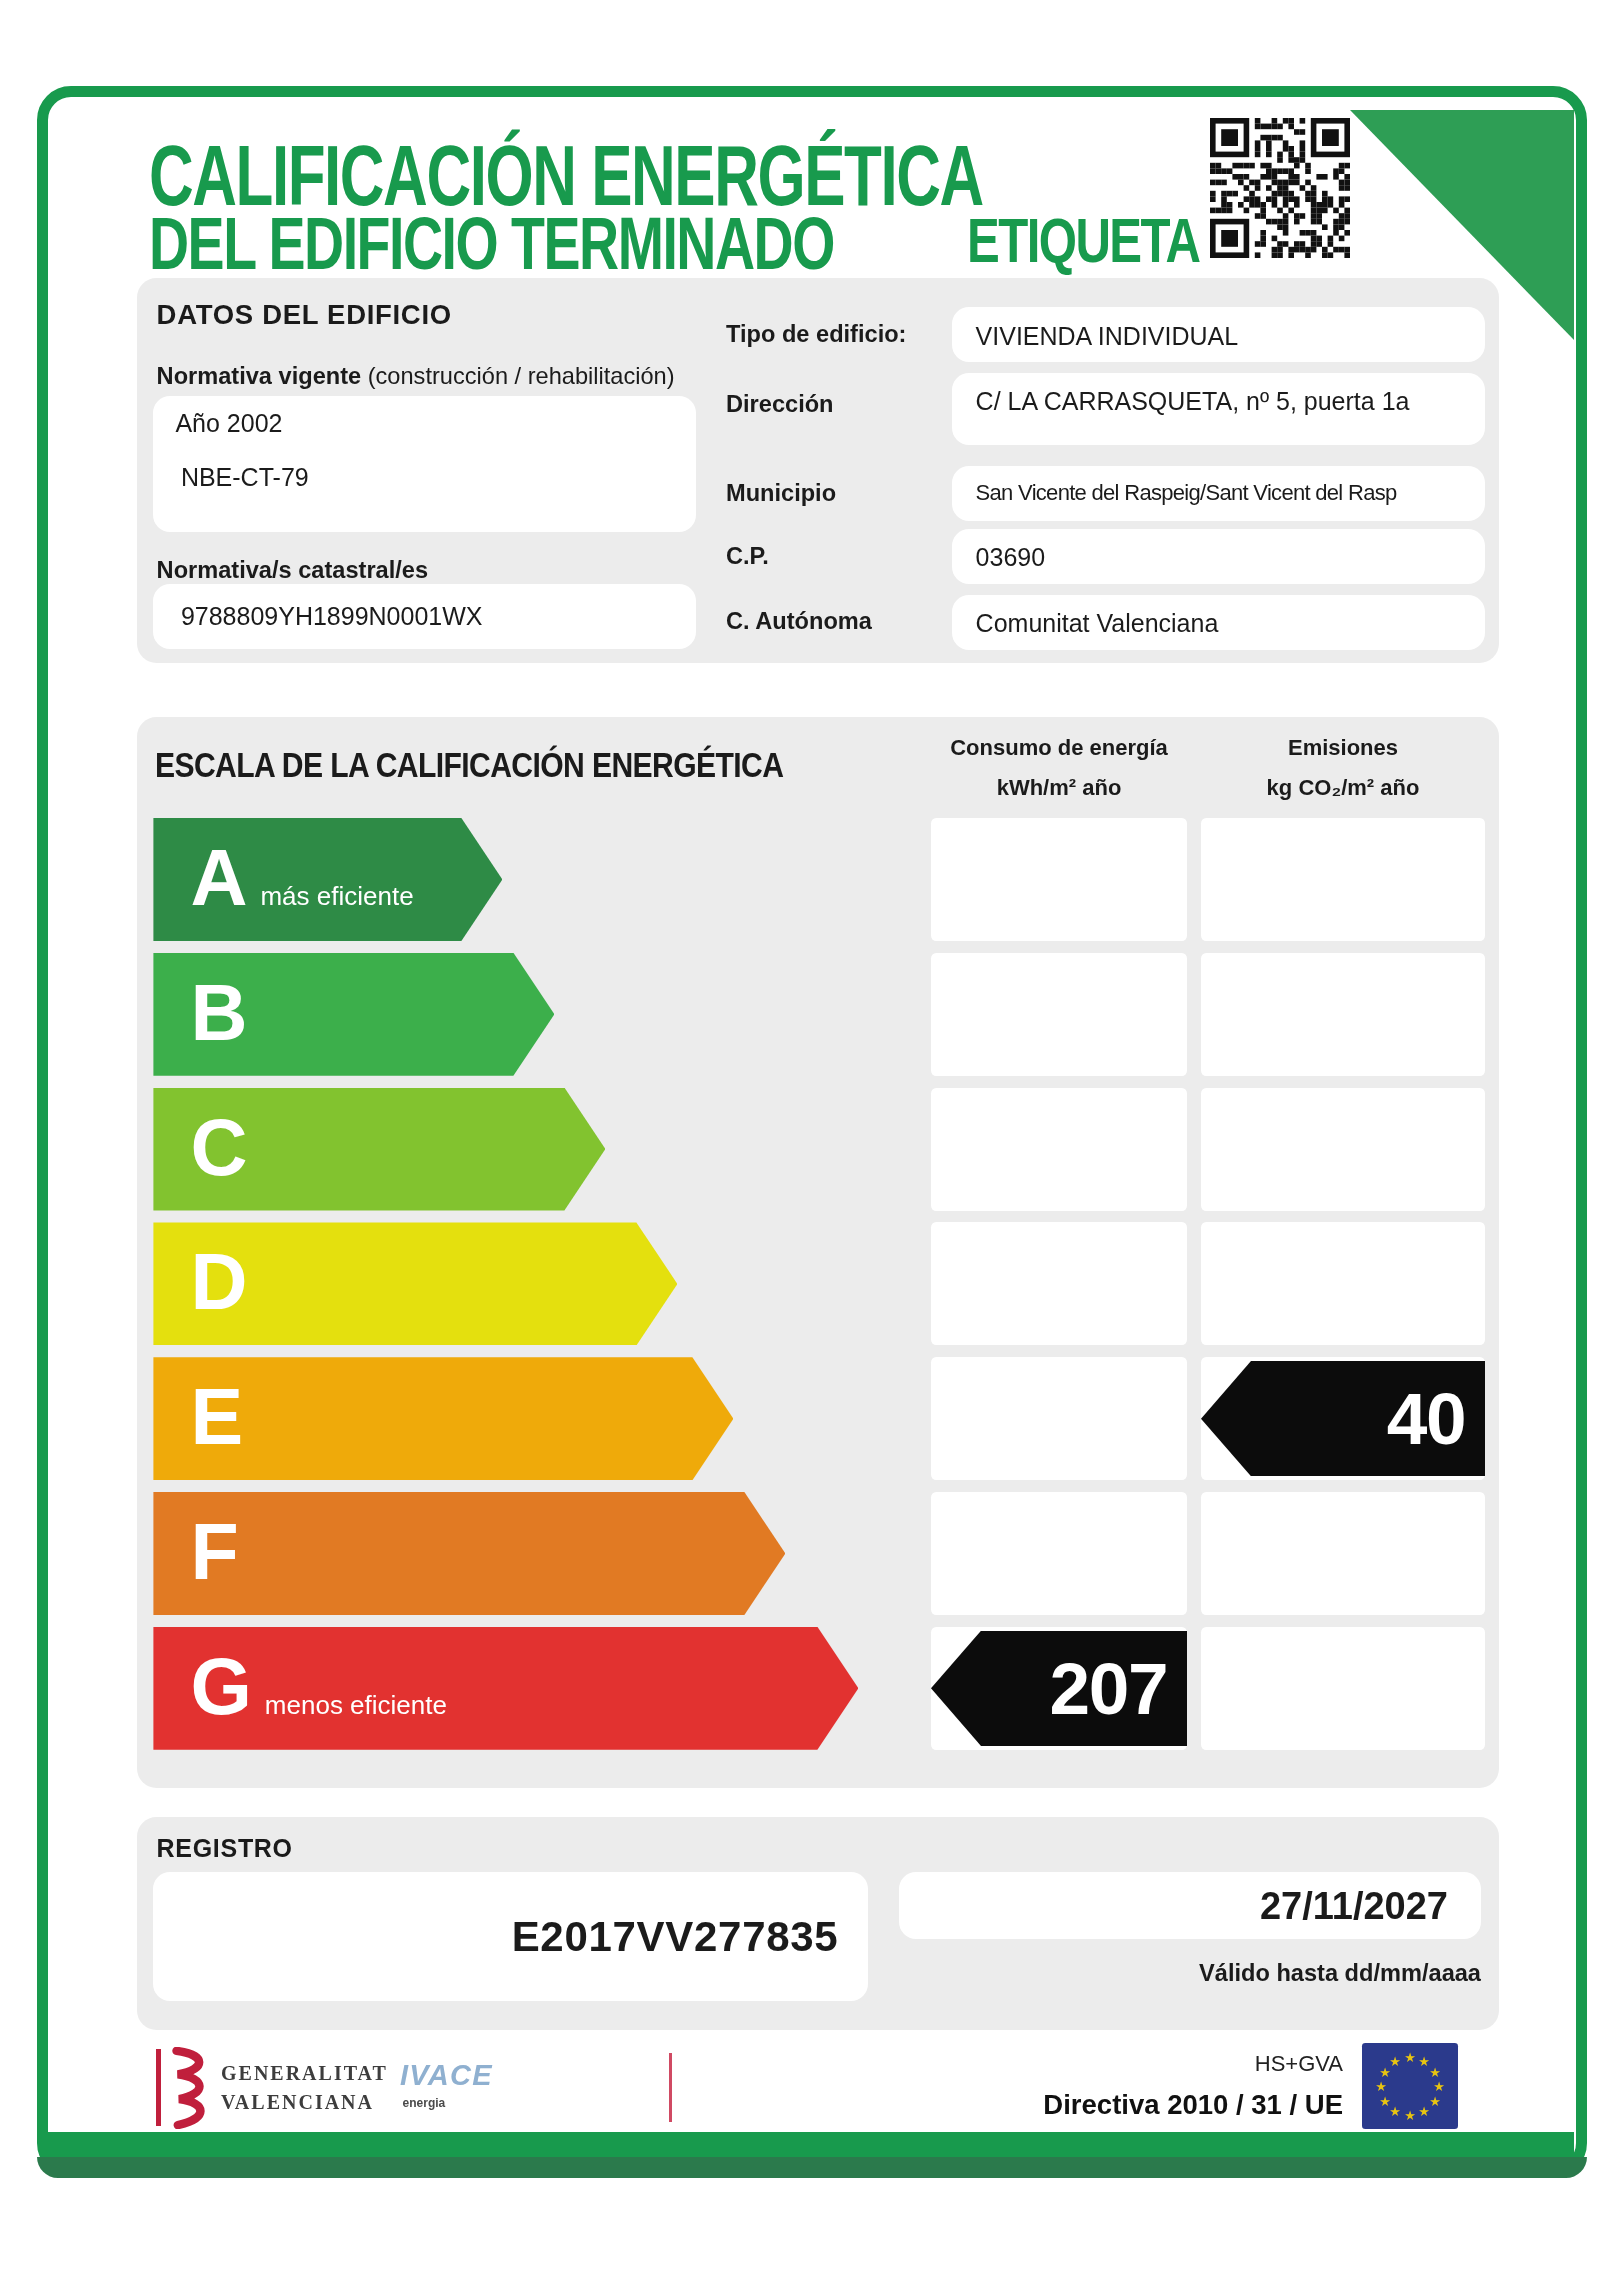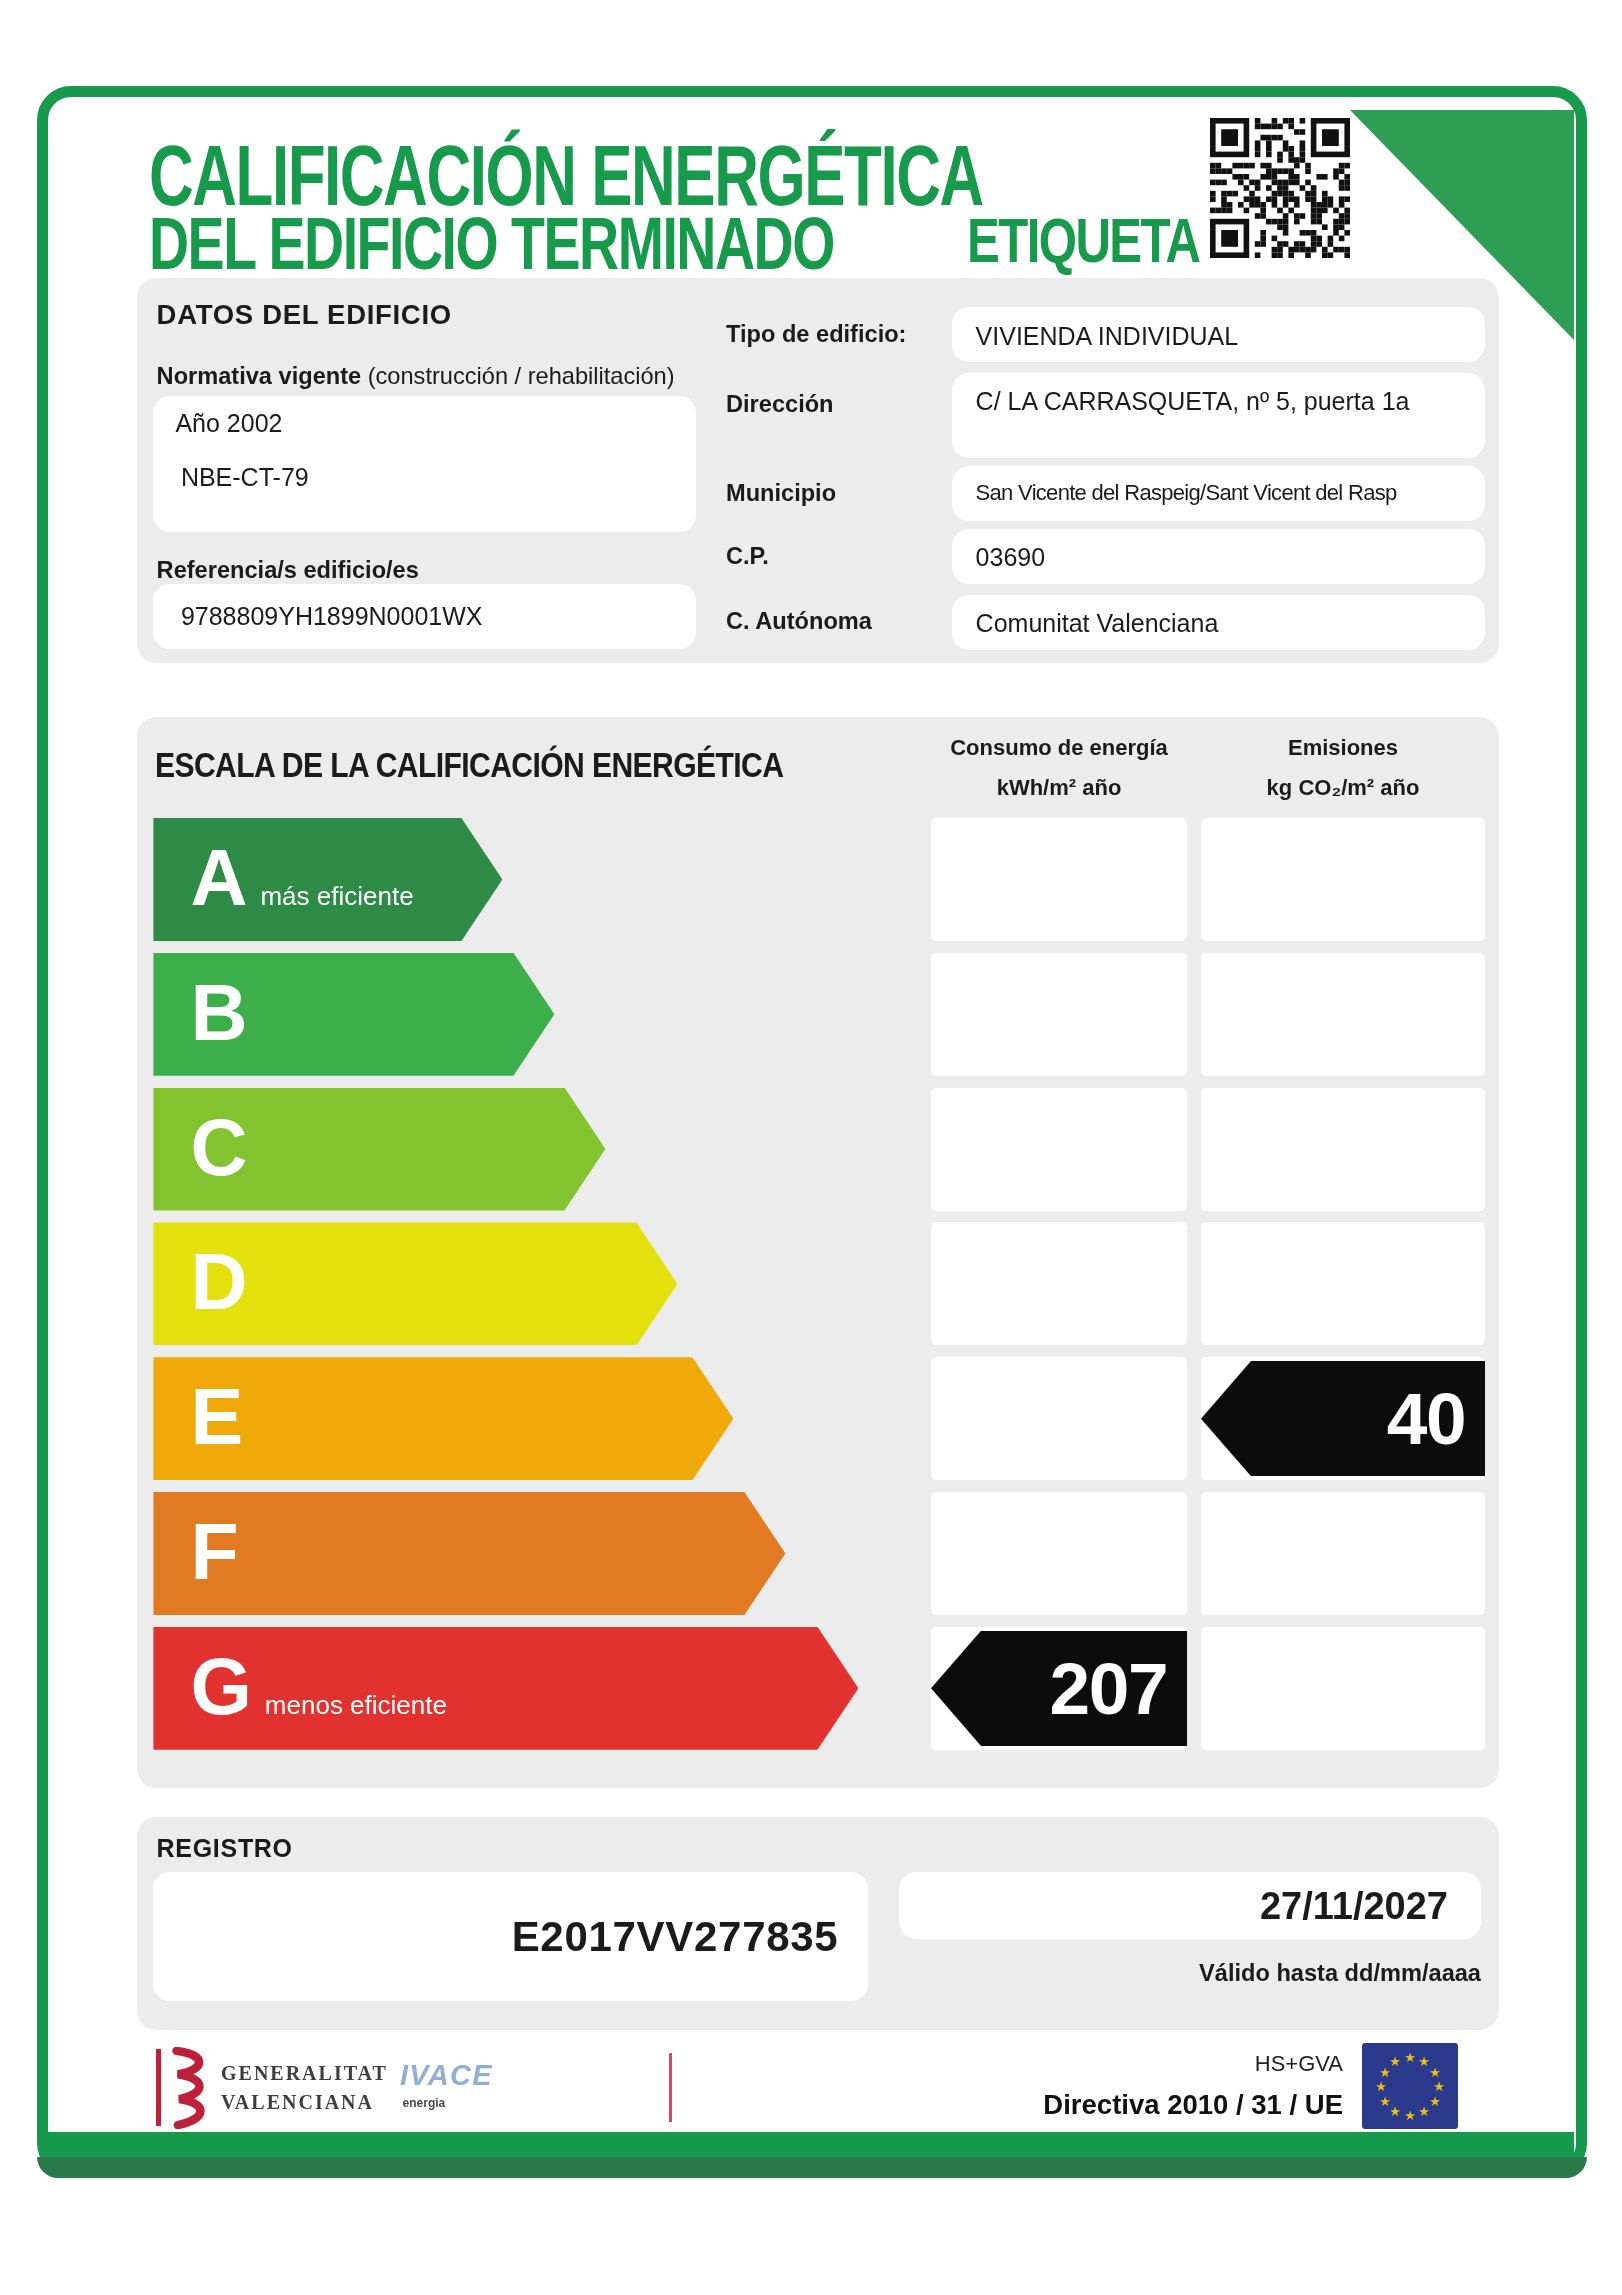--- a/index.html
+++ b/index.html
@@ -41,21 +41,21 @@
   .norm-box{left:16.4px;top:118px;width:543px;height:136px;}
   .norm-line1{position:absolute;left:22px;top:13px;}
   .norm-line2{position:absolute;left:27.5px;top:67px;}
   .cad-lbl{left:19.6px;top:279px;}
   .cad-box{left:16.4px;top:306px;width:543px;height:65px;}
   .cad-val{position:absolute;left:27.5px;top:18.3px;}
   .f-lbl{left:589px;}
   .f-box{left:815px;width:533px;}
   .f-box .val{position:absolute;left:23.6px;top:14.4px;}
   .tipo-lbl{top:43px;} .tipo-box{top:29.4px;height:55px;}
-  .dir-lbl{top:113px;} .dir-box{top:95px;height:85px;}
+  .dir-lbl{top:113px;} .dir-box{top:95px;height:72px;}
   .mun-lbl{top:202px;} .mun-box{top:188px;height:55px;}
   .mun-box .val{font-size:22px;letter-spacing:-0.7px;}
   .cp-lbl{top:265px;}  .cp-box{top:251px;height:55px;}
   .ca-lbl{top:330px;}  .ca-box{top:317px;height:55px;}
 
   
   .escala-title{left:18.3px;top:27.5px;font-size:35px;transform:scaleX(.86);letter-spacing:-0.7px;}
   .col-head{position:absolute;top:10.5px;text-align:center;font-weight:bold;font-size:22px;line-height:1.85;}
   .head-consumo{left:794px;width:256px;}
   .head-emis{left:1064px;width:284px;}
@@ -344,21 +344,21 @@
 
     <div class="lbl norm-lbl">
       <span>Normativa vigente</span>
       <span class="paren">(construcción / rehabilitación)</span>
     </div>
     <div class="wbox norm-box">
       <div class="val norm-line1">Año 2002</div>
       <div class="val norm-line2">NBE-CT-79</div>
     </div>
 
-    <div class="lbl cad-lbl">Referencia/s edificio/es</div>
+    <div class="lbl cad-lbl">Normativa/s catastral/es</div>
     <div class="wbox cad-box">
       <div class="val cad-val">9788809YH1899N0001WX</div>
     </div>
 
     <div class="lbl f-lbl tipo-lbl">Tipo de edificio:</div>
     <div class="wbox f-box tipo-box">
       <div class="val">VIVIENDA INDIVIDUAL</div>
     </div>
 
     <div class="lbl f-lbl dir-lbl">Dirección</div>

